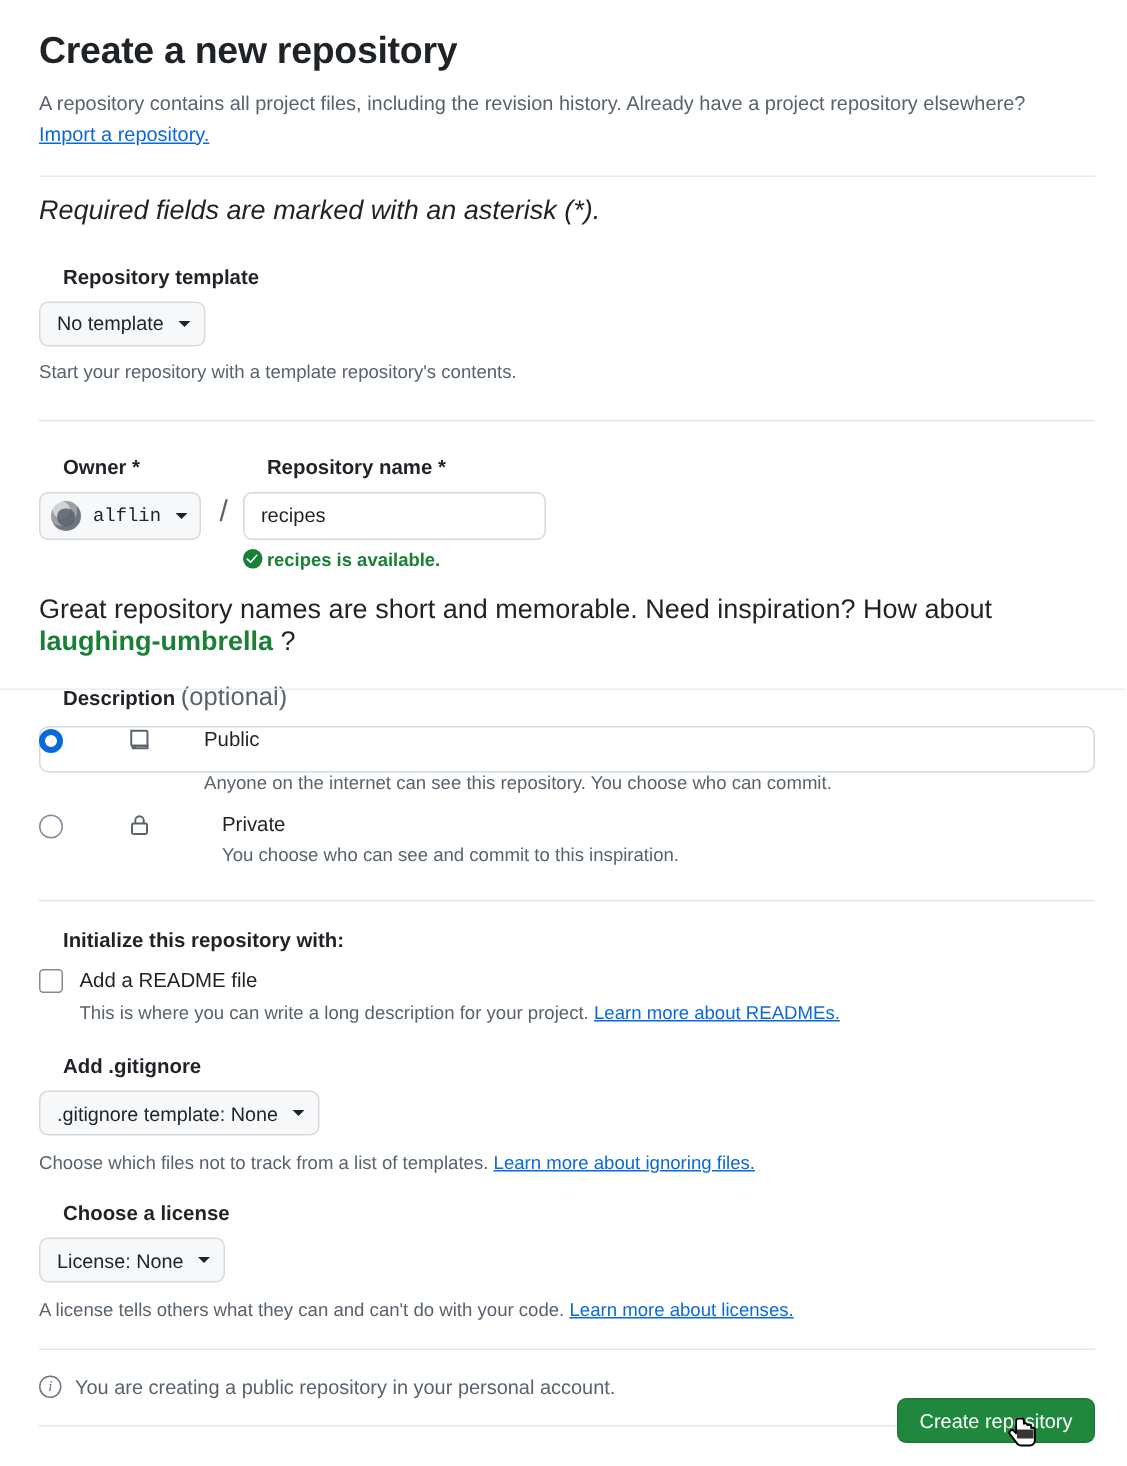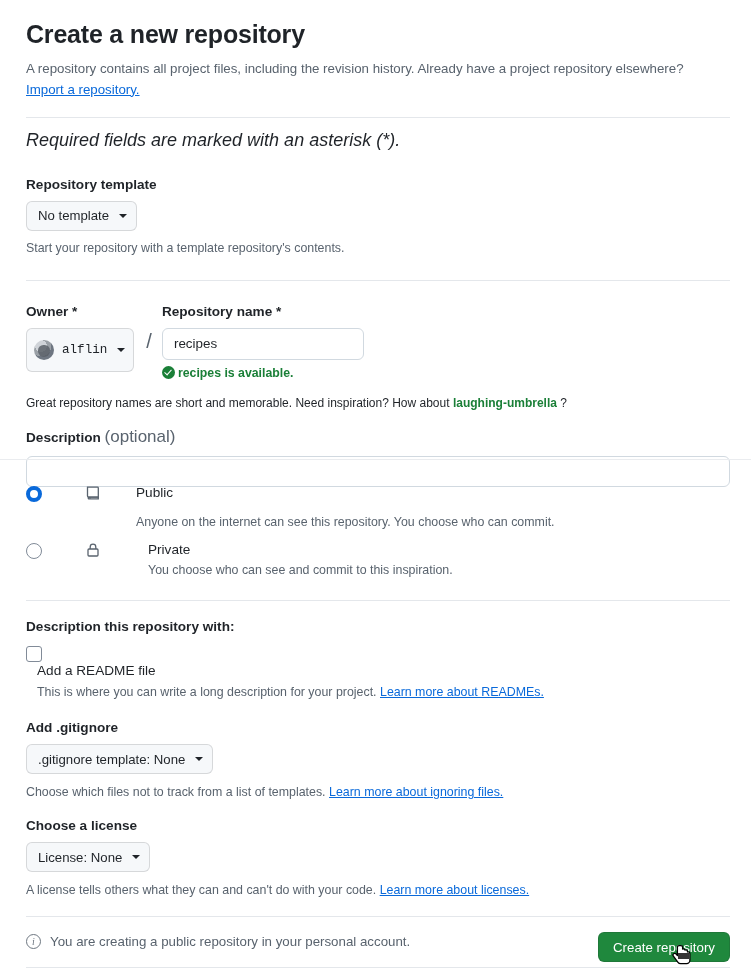--- a/index.html
+++ b/index.html
@@ -62,20 +62,21 @@
     font-style: italic;
     color: #1f2328;
     margin-top: 12px;
   }
 
   
   .section-label {
     font-size: 13.6px;
     font-weight: bold;
     color: #1f2328;
+    margin-left: 16px;
   }
   .optional {
     font-weight: normal;
     font-size: 17px;
     color: #59636e;
   }
   .help {
     font-size: 12.4px;
     color: #59636e;
     line-height: 18px;
@@ -167,21 +168,21 @@
     content: "";
     position: absolute;
     left: 4px; top: 2px;
     width: 3px; height: 6px;
     border: solid #fff;
     border-width: 0 1.6px 1.6px 0;
     transform: rotate(42deg);
   }
 
   .suggest {
-    font-size: 12px;
+    font-size: 18px;
     color: #1f2328;
     margin-top: 16px;
   }
   .suggest-name {
     color: #1a7f37;
     font-weight: bold;
     cursor: pointer;
   }
 
   
@@ -301,21 +302,21 @@
   <div style="height:23px"></div>
   <div class="hr"></div>
 
   
   <div style="height:23px"></div>
   <div style="display:flex; align-items:flex-start;">
 
     <div>
       <div class="section-label">Owner *</div>
       <div style="height:9px"></div>
-      <div class="btn-select" style="height:44px;padding:0 8px 0 7px;">
+      <div class="btn-select" style="height:32px;padding:0 8px 0 7px;">
         <span class="avatar"></span>
         <span class="owner-name">alflin</span>
         <span class="caret"></span>
       </div>
     </div>
 
     <div class="slash" style="margin:26px 10px 0 12px;">/</div>
 
     <div style="flex:1; max-width:202px;">
       <div class="section-label">Repository name *</div>
@@ -384,24 +385,24 @@
       <span class="vis-title" style="display:block;">Private</span>
       <span class="vis-desc" style="display:block;">You choose who can see and commit to this inspiration.</span>
     </span>
   </div>
 
   <div style="height:21px"></div>
   <div class="hr"></div>
 
   
   <div style="height:18px"></div>
-  <div class="section-label">Description this repository with:</div>
+  <div class="section-label">Initialize this repository with:</div>
 
   <div style="height:11px"></div>
-  <div style="display:flex; align-items:flex-start;flex-direction:column;">
+  <div style="display:flex; align-items:flex-start;">
     <span class="cbox"></span>
     <span style="margin-left:11px;">
       <span class="vis-title" style="display:block;">Add a README file</span>
       <span class="vis-desc" style="display:block; margin-top:3px;">
         <span>This is where you can write a long description for your project.</span>
         <a class="link">Learn more about READMEs.</a>
       </span>
     </span>
   </div>
 

